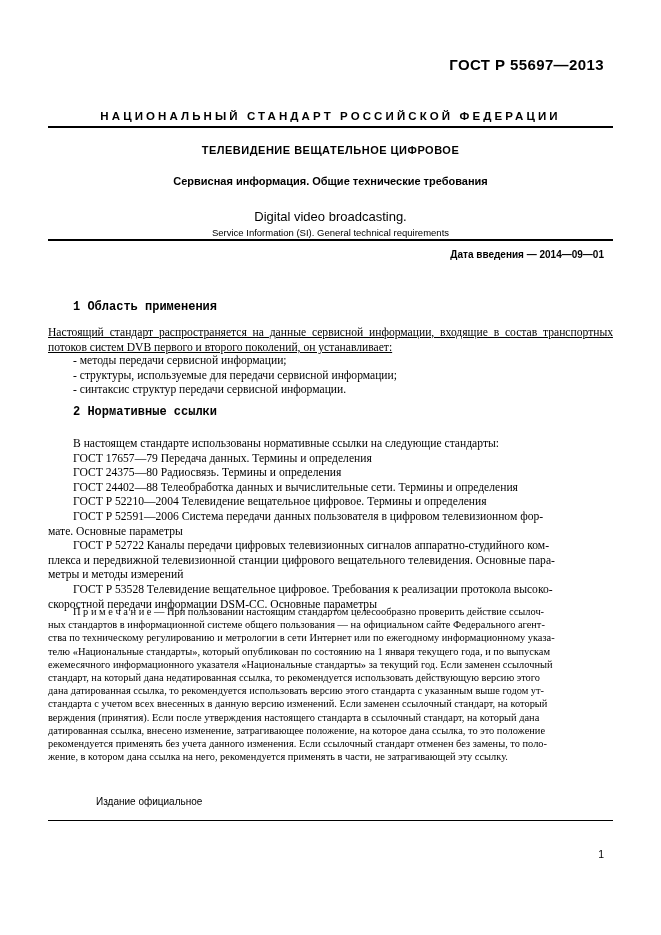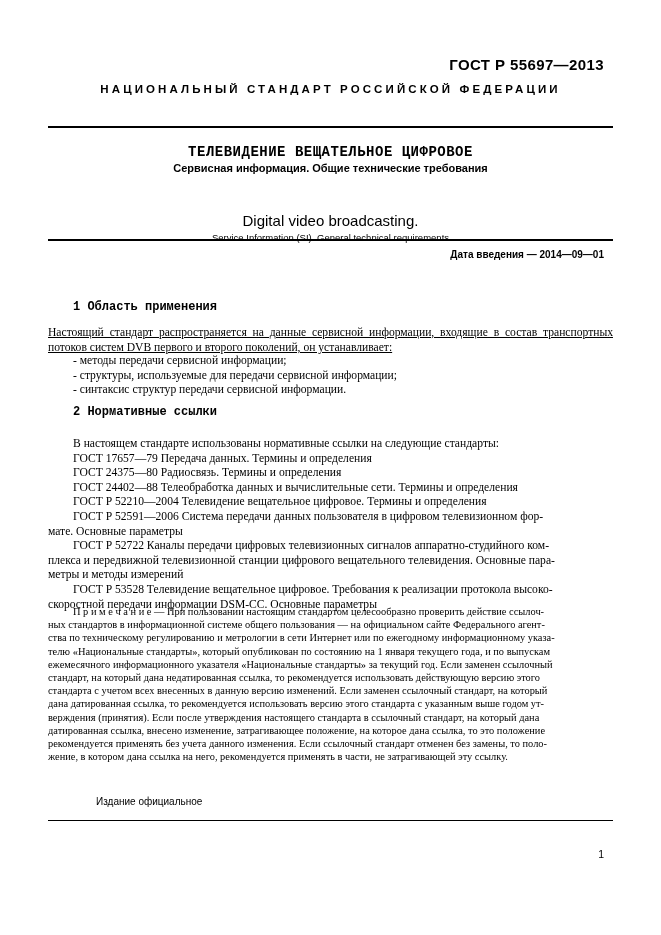--- a/index.html
+++ b/index.html
@@ -28,21 +28,21 @@
     right: 48px;
     top: 56px;
     font-family: "Liberation Sans", sans-serif;
     font-weight: bold;
     font-size: 15px;
     letter-spacing: 0.4px;
   }
   .std-line {
     position: absolute;
     left: 48px;
-    top: 83px;
+    top: 110px;
     width: 565px;
     font-family: "Liberation Sans", sans-serif;
     font-weight: bold;
     font-size: 11.5px;
     letter-spacing: 3.1px;
     text-align: center;
     white-space: nowrap;
   }
   .rule {
     position: absolute;
@@ -55,35 +55,35 @@
   .rule-bottom { top: 820px; border-top: 1px solid #000; }
 
   .title-block {
     position: absolute;
     left: 48px;
     top: 144px;
     width: 565px;
     text-align: center;
   }
   .title-main {
-    font-family: Liberation Mono, monospace;
-    font-weight: bold;
-    font-size: 14px;
+    font-family: Liberation Sans, sans-serif;
+    font-weight: bold;
+    font-size: 11px;
     letter-spacing: 0.5px;
   }
   .title-sub {
     font-family: "Liberation Sans", sans-serif;
     font-weight: bold;
     font-size: 11px;
-    margin-top: 2px;
+    margin-top: 19px;
   }
   .title-en1 {
     font-family: "Liberation Sans", sans-serif;
-    font-size: 15px;
-    margin-top: 38px;
+    font-size: 13px;
+    margin-top: 22px;
     text-align: center;
   }
   .title-en2 {
     font-family: "Liberation Sans", sans-serif;
     font-size: 9.5px;
     margin-top: 3px;
   }
   .intro-date {
     position: absolute;
     right: 48px;
@@ -186,22 +186,22 @@
     <span class="line">скоростной передачи информации DSM-CC. Основные параметры</span>
   </div>
 
   <div class="body-text note" style="font-size:10.4px; line-height:13.2px;">
     <span class="line"><span class="nolist" style="display:inline-block;width:25px;"></span><span>П р и м е ч а н и е  —</span><span>  При пользовании настоящим стандартом целесообразно проверить действие ссылоч-</span></span>
     <span class="line">ных стандартов в информационной системе общего пользования — на официальном сайте Федерального агент-</span>
     <span class="line">ства по техническому регулированию и метрологии в сети Интернет или по ежегодному информационному указа-</span>
     <span class="line">телю «Национальные стандарты», который опубликован по состоянию на 1 января текущего года, и по выпускам</span>
     <span class="line">ежемесячного информационного указателя «Национальные стандарты» за текущий год. Если заменен ссылочный</span>
     <span class="line">стандарт, на который дана недатированная ссылка, то рекомендуется использовать действующую версию этого</span>
+    <span class="line">дана датированная ссылка, то рекомендуется использовать версию этого стандарта с указанным выше годом ут-</span>
     <span class="line">стандарта с учетом всех внесенных в данную версию изменений. Если заменен ссылочный стандарт, на который</span>
-    <span class="line">дана датированная ссылка, то рекомендуется использовать версию этого стандарта с указанным выше годом ут-</span>
     <span class="line">верждения (принятия). Если после утверждения настоящего стандарта в ссылочный стандарт, на который дана</span>
     <span class="line">датированная ссылка, внесено изменение, затрагивающее положение, на которое дана ссылка, то это положение</span>
     <span class="line">рекомендуется применять без учета данного изменения. Если ссылочный стандарт отменен без замены, то поло-</span>
     <span class="line">жение, в котором дана ссылка на него, рекомендуется применять в части, не затрагивающей эту ссылку.</span>
   </div>
 
   <div class="rule rule-bottom"></div>
 
   <div class="footer-left">Издание официальное</div>
   <div class="page-num">1</div>

